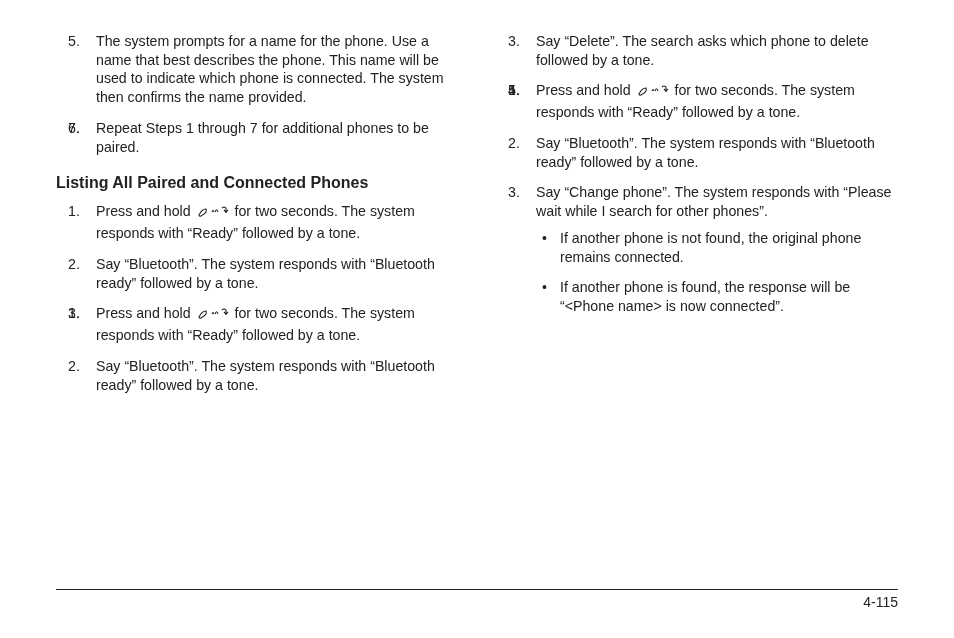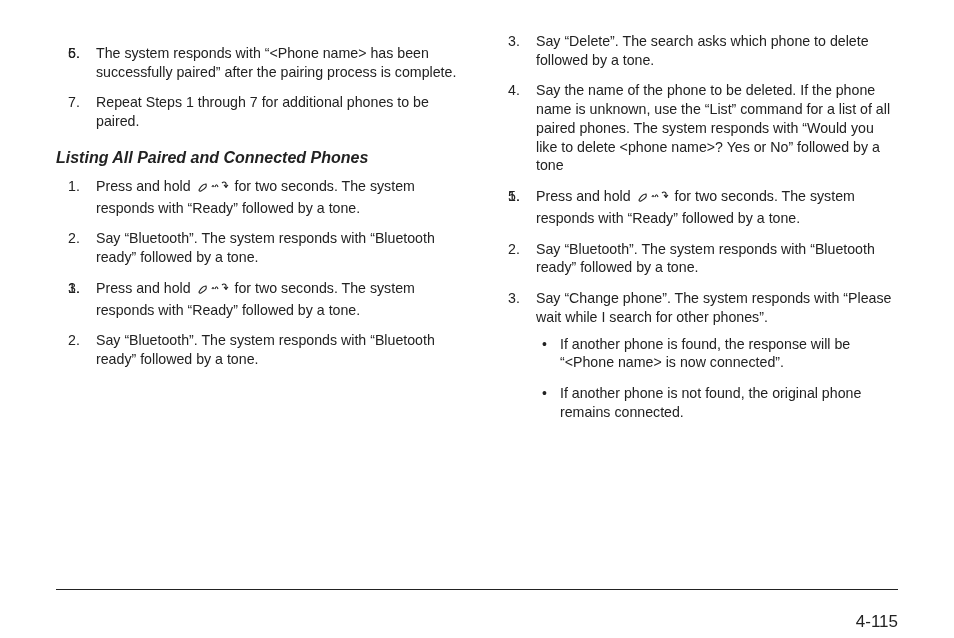--- a/index.html
+++ b/index.html
@@ -43,21 +43,20 @@
   ol.numbered > li .num {
     position: absolute;
     left: 12px;
     top: 0;
     font-size: 14.2px;
   }
   h2.section {
     font-size: 16px;
     font-weight: bold;
     margin: 18px 0 10px 0;
-    font-style: italic;
   }
   ul.bullets {
     list-style: none;
     margin: 8px 0 0 0;
     padding: 0;
   }
   ul.bullets > li {
     position: relative;
     padding-left: 24px;
     margin: 0 0 12px 0;
@@ -79,38 +78,38 @@
   .footer-rule {
     position: absolute;
     left: 56px;
     right: 56px;
     bottom: 48px;
     border-top: 1.5px solid #222;
   }
   .page-num {
     position: absolute;
     right: 56px;
-    bottom: 6px;
-    font-size: 17px;
+    bottom: 28px;
+    font-size: 14px;
   }
 </style>
 </head>
 <body>
 
 <div class="page">
   <div class="columns">
 
     <div class="col">
       <ol class="numbered">
         <li>
           <span class="num">5.</span>
+          <span>The system prompts for a name for the phone. Use a name that best describes the phone. This name will be used to indicate which phone is connected. The system then confirms the name provided.</span>
         </li>
         <li>
           <span class="num">6.</span>
-          <span>The system responds with “&lt;Phone name&gt; has been successfully paired” after the pairing process is complete.</span>
         </li>
         <li>
           <span class="num">7.</span>
           <span>Repeat Steps 1 through 7 for additional phones to be paired.</span>
         </li>
       </ol>
 
       <h2 class="section">Listing All Paired and Connected Phones</h2>
 
       <ol class="numbered">
@@ -163,21 +162,20 @@
     </div>
 
     <div class="col">
       <ol class="numbered">
         <li>
           <span class="num">3.</span>
           <span>Say “Delete”. The search asks which phone to delete followed by a tone.</span>
         </li>
         <li>
           <span class="num">4.</span>
-          <span>Say the name of the phone to be deleted. If the phone name is unknown, use the “List” command for a list of all paired phones. The system responds with “Would you like to delete &lt;phone name&gt;? Yes or No” followed by a tone</span>
         </li>
         <li>
           <span class="num">5.</span>
         </li>
       </ol>
 
 
       <ol class="numbered">
         <li>
           <span class="num">1.</span>
@@ -195,22 +193,22 @@
           </span>
         </li>
         <li>
           <span class="num">2.</span>
           <span>Say “Bluetooth”. The system responds with “Bluetooth ready” followed by a tone.</span>
         </li>
         <li>
           <span class="num">3.</span>
           <span>Say “Change phone”. The system responds with “Please wait while I search for other phones”.</span>
           <ul class="bullets">
+            <li>If another phone is not found, the original phone remains connected.</li>
             <li>If another phone is found, the response will be “&lt;Phone name&gt; is now connected”.</li>
-            <li>If another phone is not found, the original phone remains connected.</li>
           </ul>
         </li>
       </ol>
     </div>
 
   </div>
 
   <div class="footer-rule"></div>
   <div class="page-num">4-115</div>
 </div>

